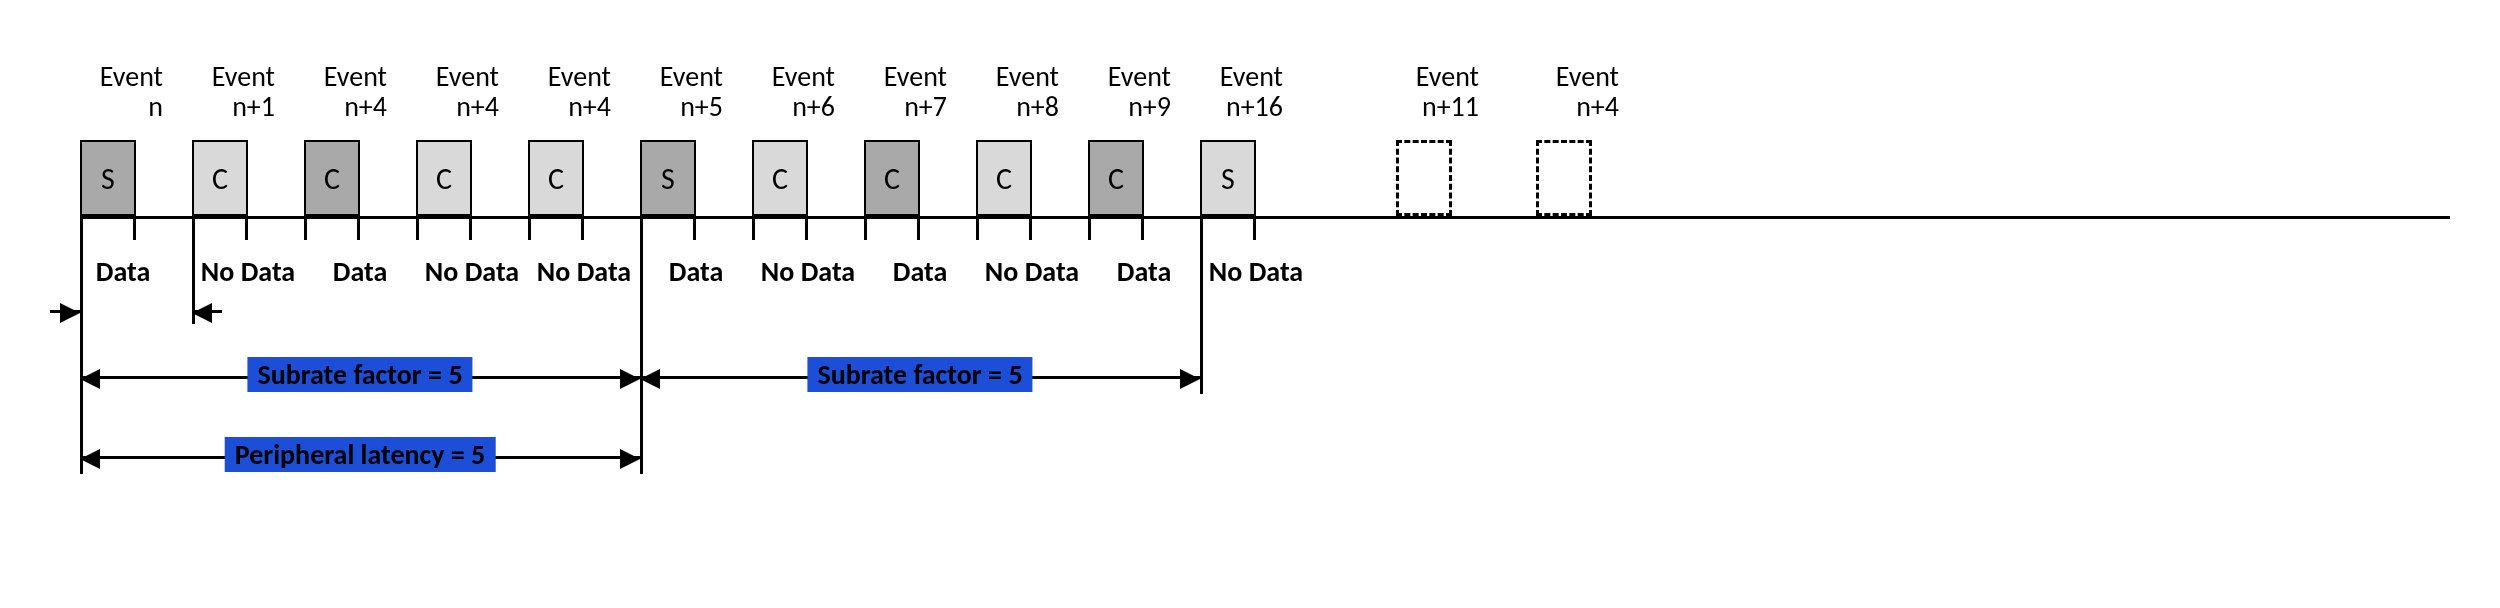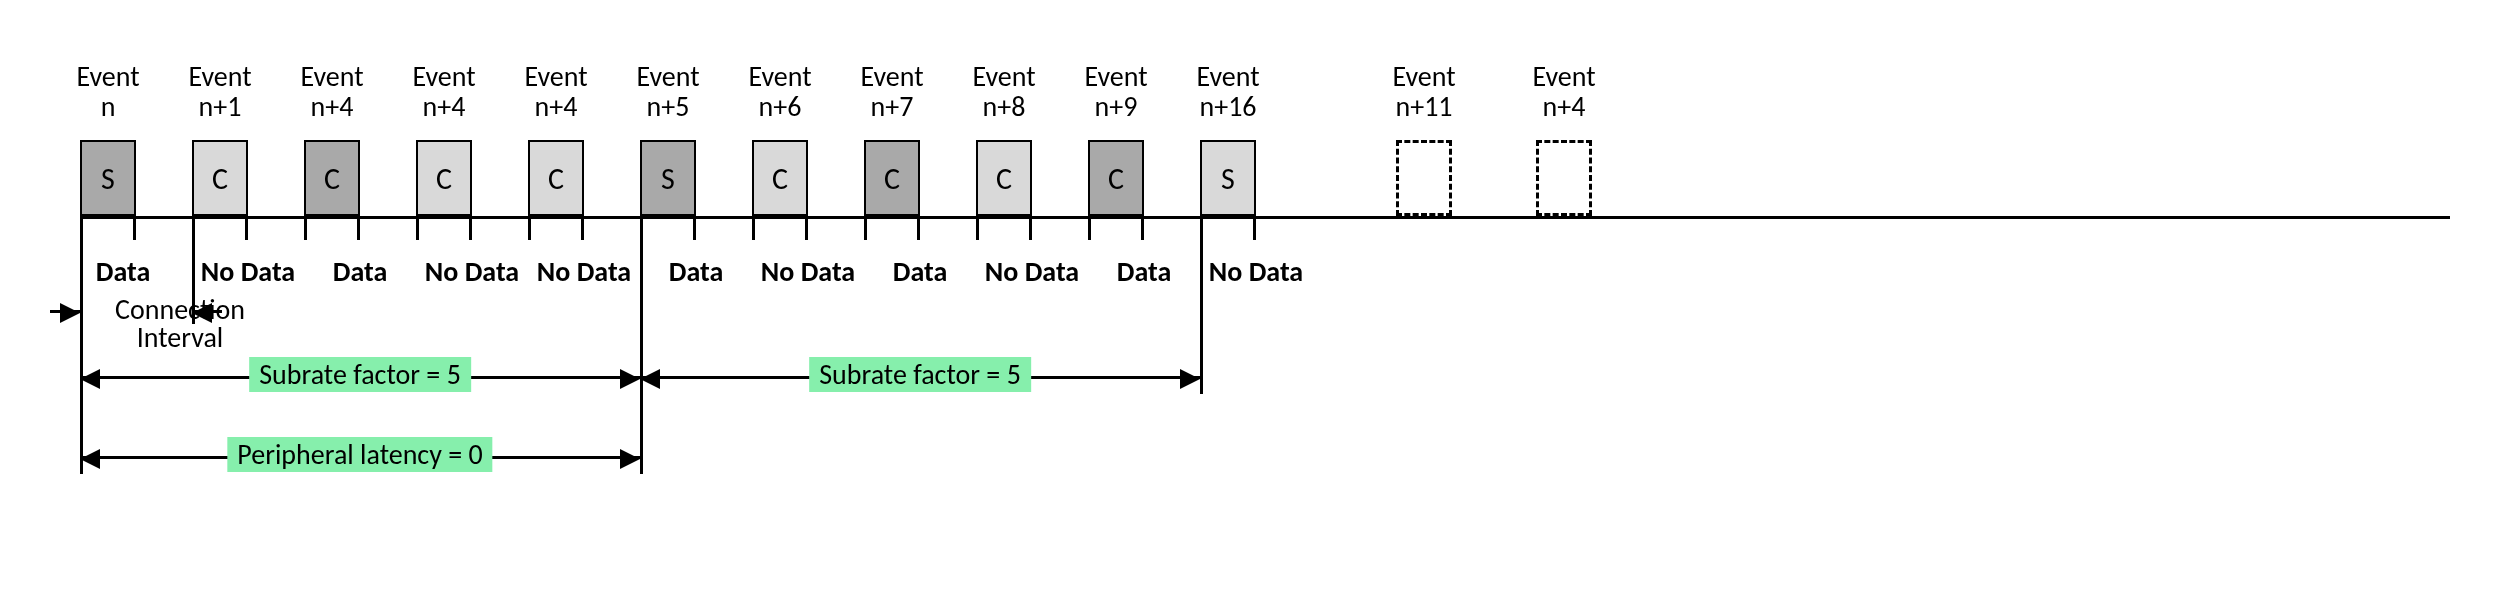--- a/index.html
+++ b/index.html
@@ -36,21 +36,21 @@
     left: var(--tl-left);
     right: calc(2500px - var(--tl-right));
     top: var(--y-timeline);
     height: 0;
     border-top: 3px solid #000;
   }
   .evt-label {
     position: absolute;
     top: var(--y-label-top);
     width: 110px;
-    text-align: center;
+    text-align: right;
     line-height: 30px;
     transform: translateX(-50%);
   }
   .evt-box {
     position: absolute;
     top: var(--y-box-top);
     width: var(--box-w);
     height: var(--box-h);
     border: 2px solid #000;
     box-sizing: border-box;
@@ -104,22 +104,23 @@
     border-style: solid;
   }
   .dim .ah-l { left: 0;  border-width: 10px 20px 10px 0; border-color: transparent #000 transparent transparent; }
   .dim .ah-r { right: 0; border-width: 10px 0 10px 20px; border-color: transparent transparent transparent #000; }
   .dim-label {
     position: absolute;
     top: -22px;
     left: 50%;
     transform: translateX(-50%);
     padding: 0 10px;
-    background: #86efac;
+    background: #1d4ed8;
     white-space: nowrap;
+    font-weight: bold;
   }
   
   .vguide {
     position: absolute;
     width: 0;
     border-left: 3px solid #000;
   }
   
   .inward {
     position: absolute;
@@ -222,24 +223,20 @@
       </div>
       <div class="evt-tick left" style="left: 1228px;"></div>
       <div class="evt-tick right" style="left: 1228px;"></div>
       <div class="evt-data" style="left: 1228px;">No Data</div>
       <div class="evt-label" style="left: 1424px;"><span>Event</span><br><span>n+11</span></div>
       <div class="evt-box dashed" style="left: 1424px;"></div>
       <div class="evt-label" style="left: 1564px;"><span>Event</span><br><span>n+4</span></div>
       <div class="evt-box dashed" style="left: 1564px;"></div>
     </div>
 
-  <div class="conn-label">
-    <span>Connection</span><br>
-    <span>Interval</span>
-  </div>
   <div id="conn-ticks">
       <div class="vguide" style="left: 80px; top: 216px; height: 108px;"></div>
       <div class="vguide" style="left: 192px; top: 216px; height: 108px;"></div>
       <div class="inward" style="left: 50px; width: 30px;">
         <span class="ah-r"></span>
       </div>
       <div class="inward" style="left: 192px; width: 30px;">
         <span class="ah-l"></span>
       </div>
     </div>
@@ -254,16 +251,16 @@
         <span class="dim-label">Subrate factor = 5</span>
       </div>
       <div class="dim" style="left: 640px; width: 560px; top: 376px;">
         <span class="ah-l"></span>
         <span class="ah-r"></span>
         <span class="dim-label">Subrate factor = 5</span>
       </div>
       <div class="dim" style="left: 80px; width: 560px; top: 456px;">
         <span class="ah-l"></span>
         <span class="ah-r"></span>
-        <span class="dim-label">Peripheral latency = 0</span>
+        <span class="dim-label">Peripheral latency = 5</span>
       </div>
     </div>
 </div>
 
 </body></html>

